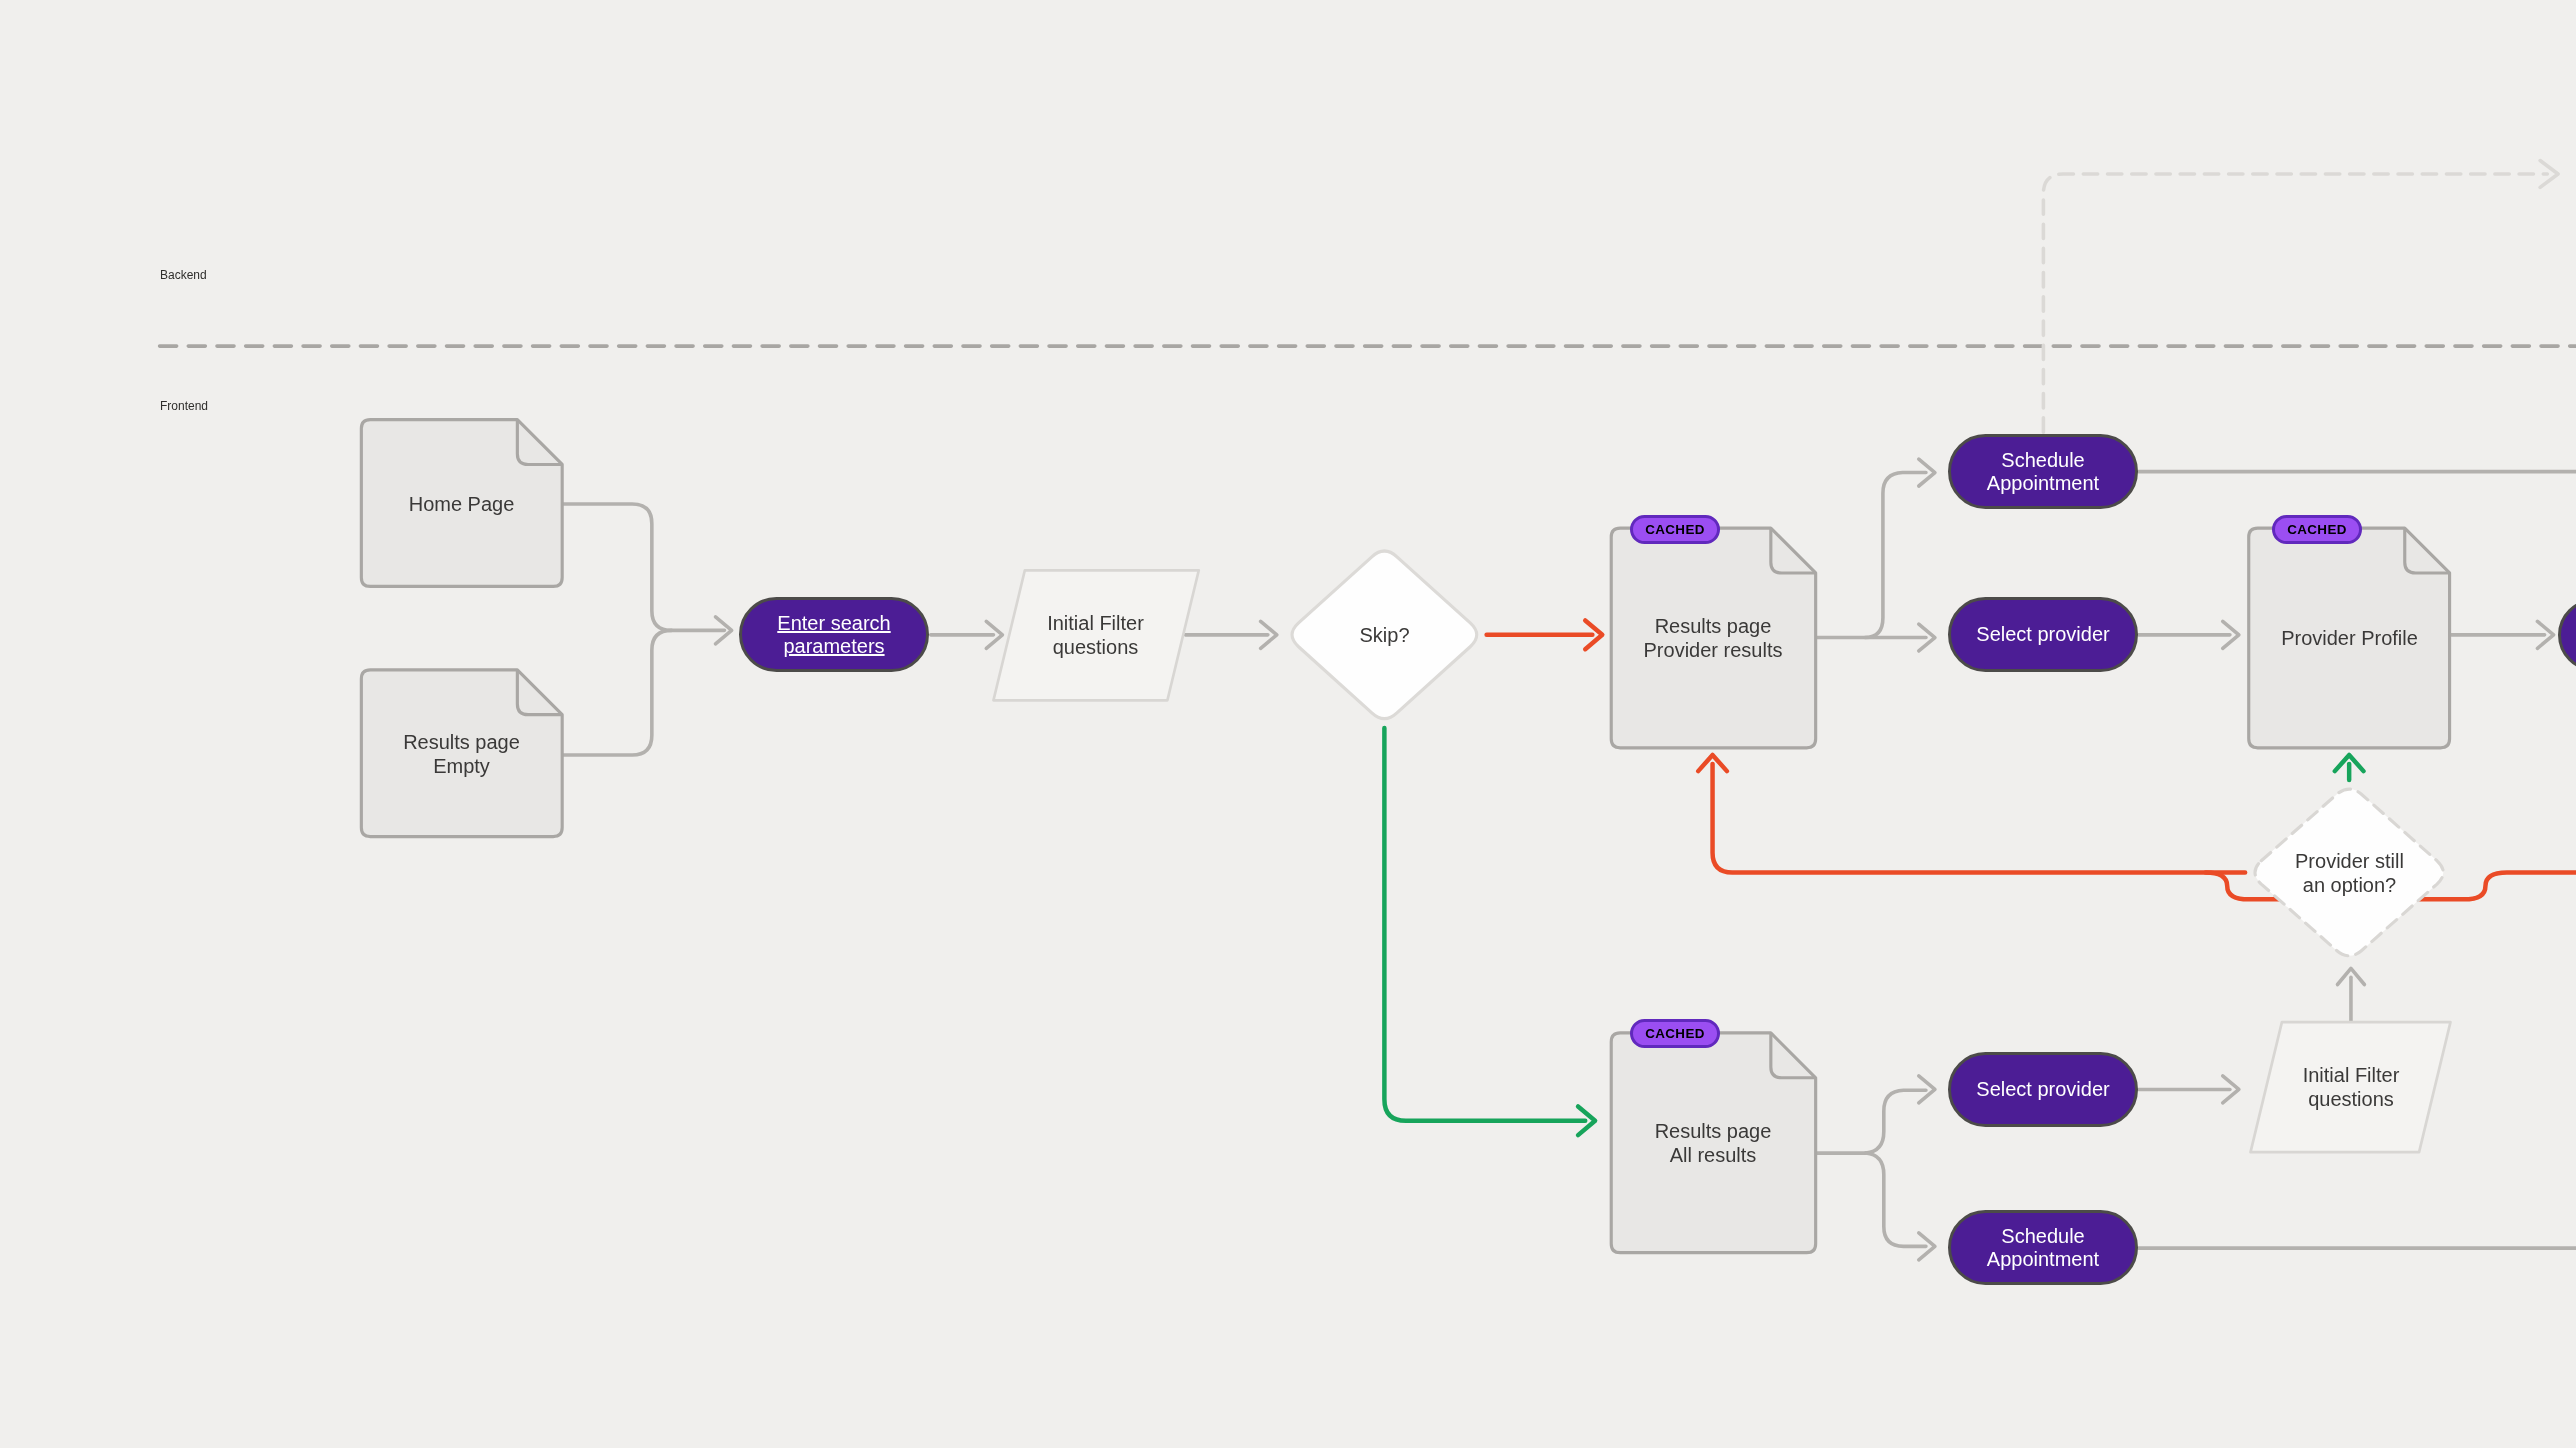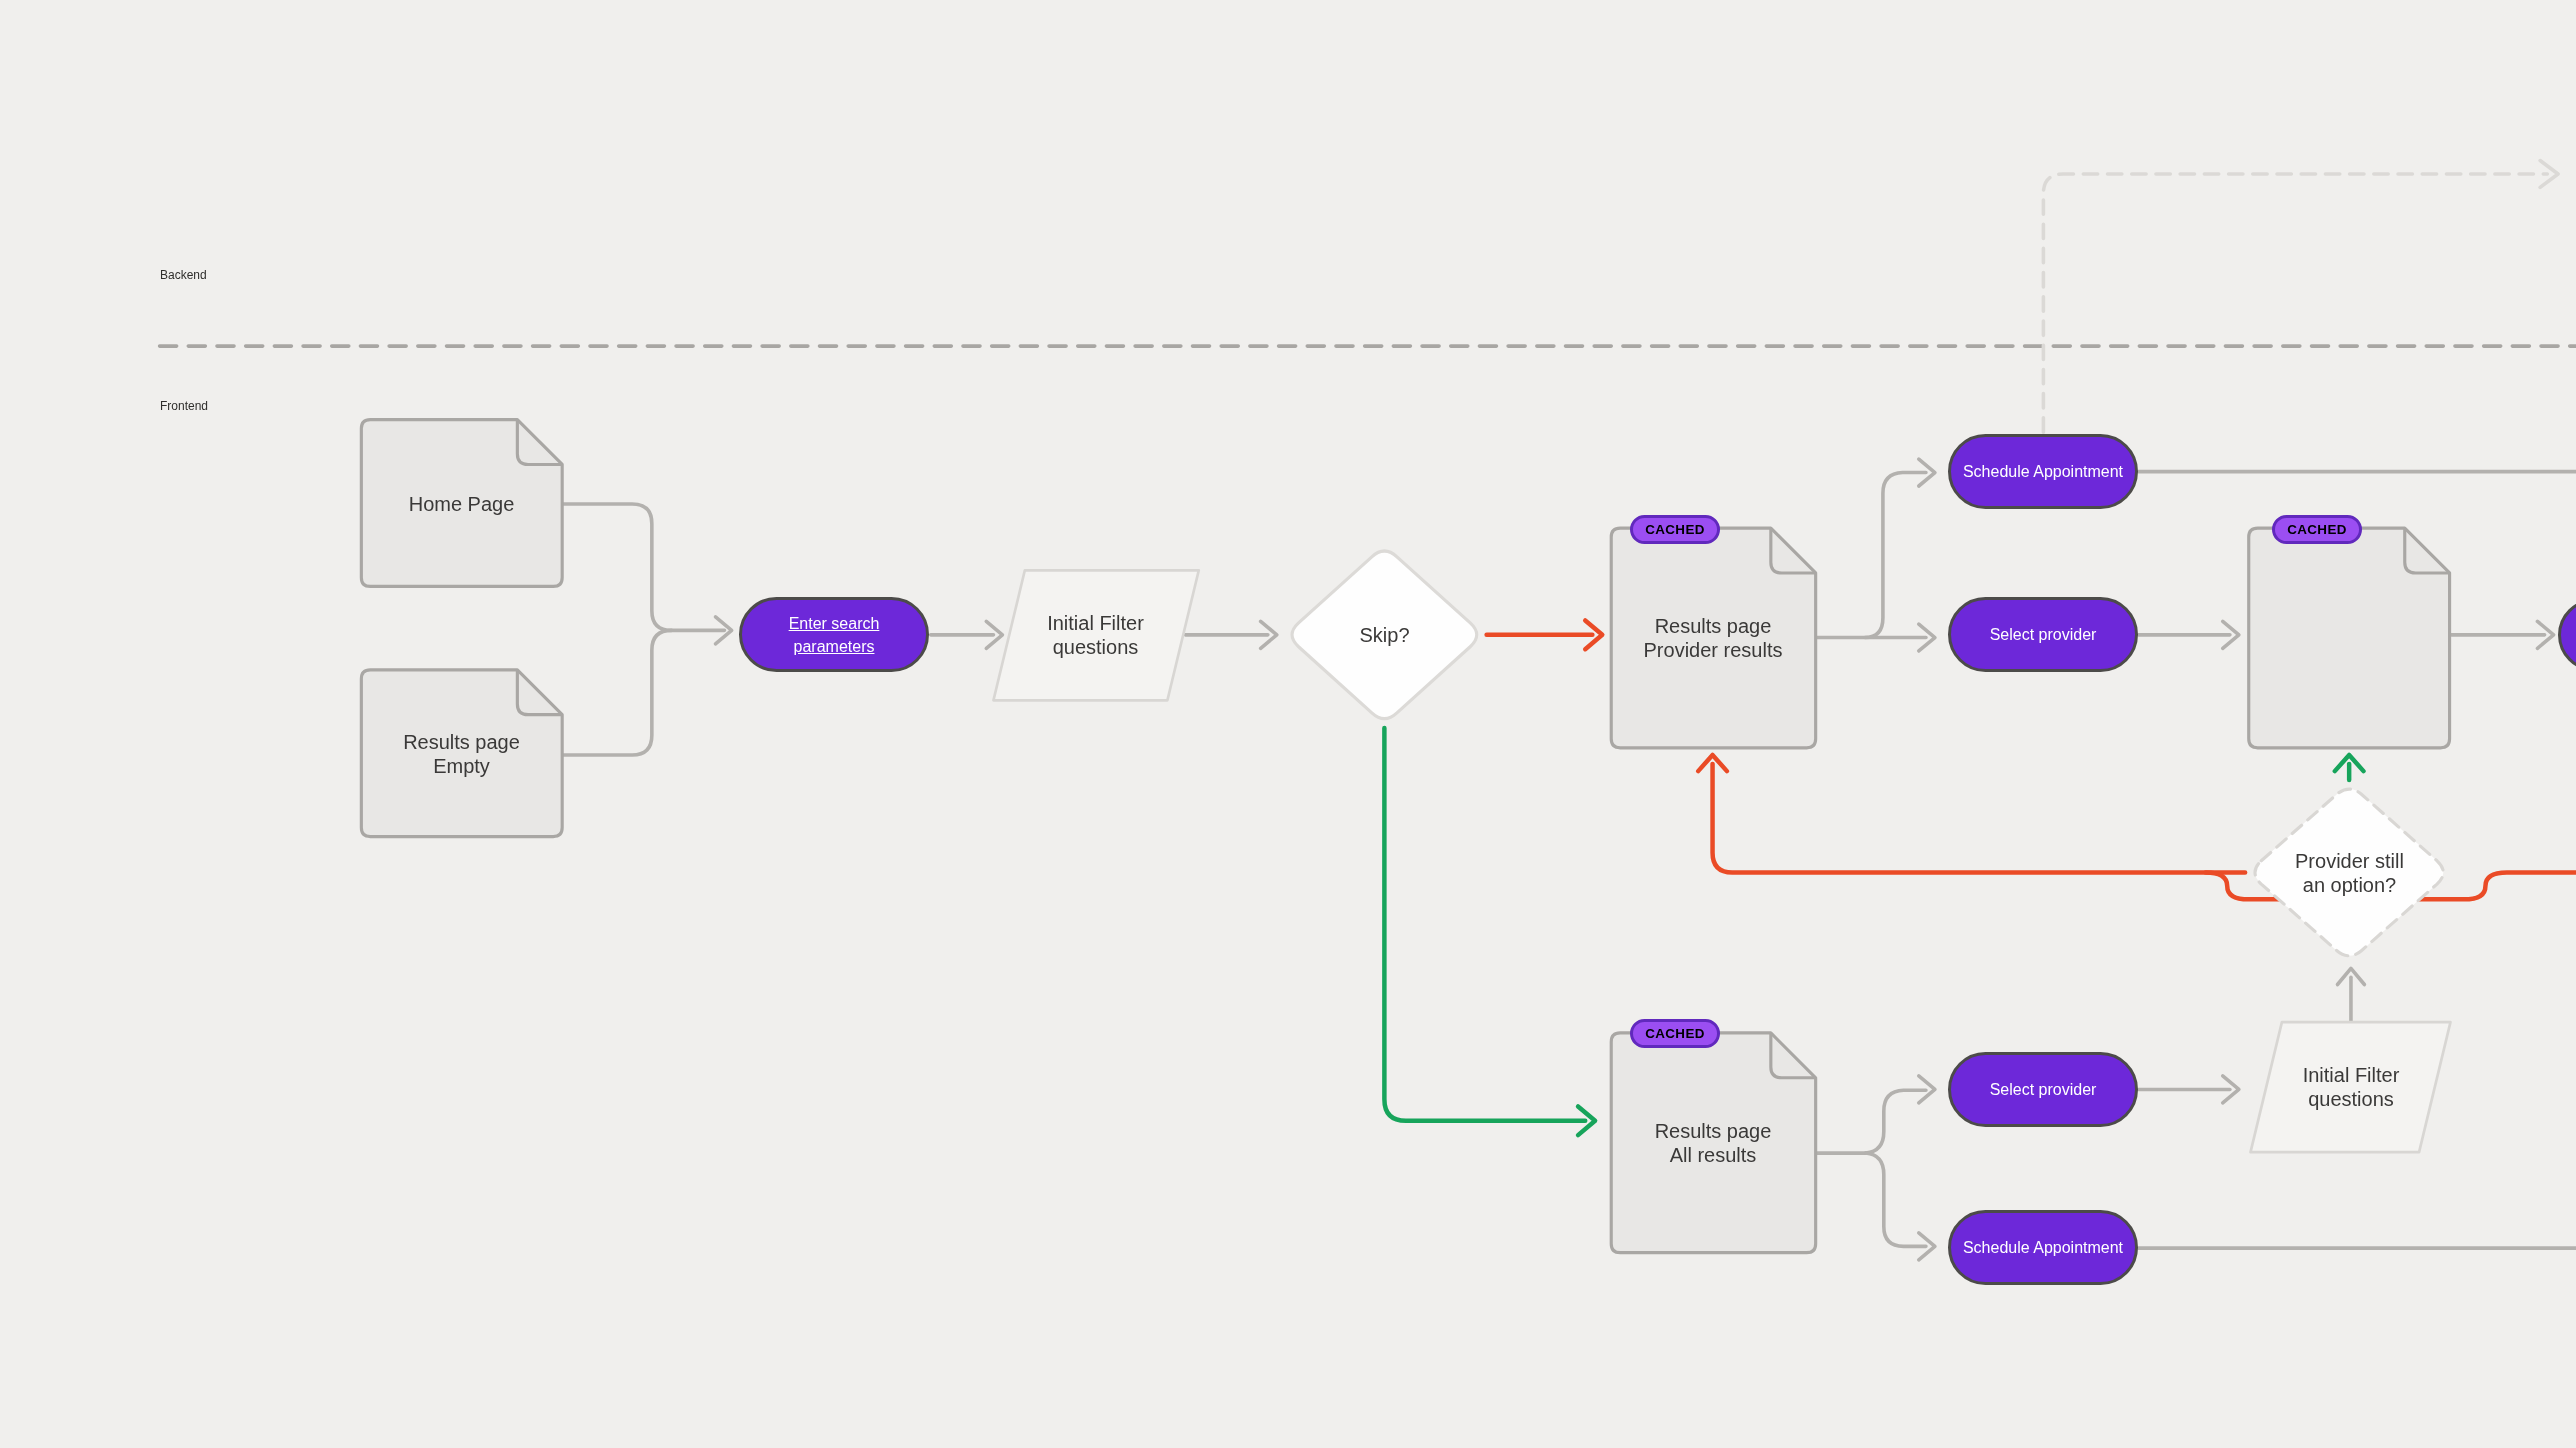--- a/index.html
+++ b/index.html
@@ -6,23 +6,23 @@
   #canvas{
     position:relative;width:2576px;height:1449px;overflow:hidden;
     background:#f0efed;font-family:"Liberation Sans",sans-serif;
   }
   #diagram-svg{position:absolute;left:0;top:0;}
   .overlay{position:absolute;display:flex;align-items:center;justify-content:center;
     flex-direction:column;text-align:center;color:#3a3938;font-size:20px;line-height:24px;}
   .zone-label{position:absolute;font-size:12px;color:#2f2e2c;line-height:21.5px;}
   .pill{
     position:absolute;display:flex;align-items:center;justify-content:center;
-    flex-direction:column;
-    background:#6d28d9;border:3.6px solid #4c4b49;border-radius:41px;
-    color:#ffffff;font-size:16px;line-height:23px;box-sizing:border-box;
+    flex-direction:column;text-align:center;
+    background:#4c1d95;border:3.6px solid #4c4b49;border-radius:41px;
+    color:#ffffff;font-size:20px;line-height:23px;box-sizing:border-box;
   }
   .badge{
     position:absolute;display:flex;align-items:center;justify-content:center;
     background:#9b4ef2;border:3.6px solid #6129bd;border-radius:15.2px;
     color:#000000;font-size:13.4px;font-weight:bold;letter-spacing:0.4px;
     box-sizing:border-box;width:90px;height:29px;z-index:5;
   }
 </style>
 </head>
 <body>
@@ -156,20 +156,23 @@
     <span>Empty</span>
   </div>
   <div class="overlay" style="left:1611px;top:528px;width:204px;height:220px;">
     <span>Results page</span>
     <span>Provider results</span>
   </div>
   <div class="overlay" style="left:1611px;top:1033px;width:204px;height:220px;">
     <span>Results page</span>
     <span>All results</span>
   </div>
+  <div class="overlay" style="left:2249px;top:528px;width:201px;height:220px;">
+    <span>Provider Profile</span>
+  </div>
 
   <div class="overlay" style="left:993px;top:570px;width:205px;height:130px;">
     <span>Initial Filter</span>
     <span>questions</span>
   </div>
   <div class="overlay" style="left:2251px;top:1022px;width:200px;height:130px;">
     <span>Initial Filter</span>
     <span>questions</span>
   </div>
 

